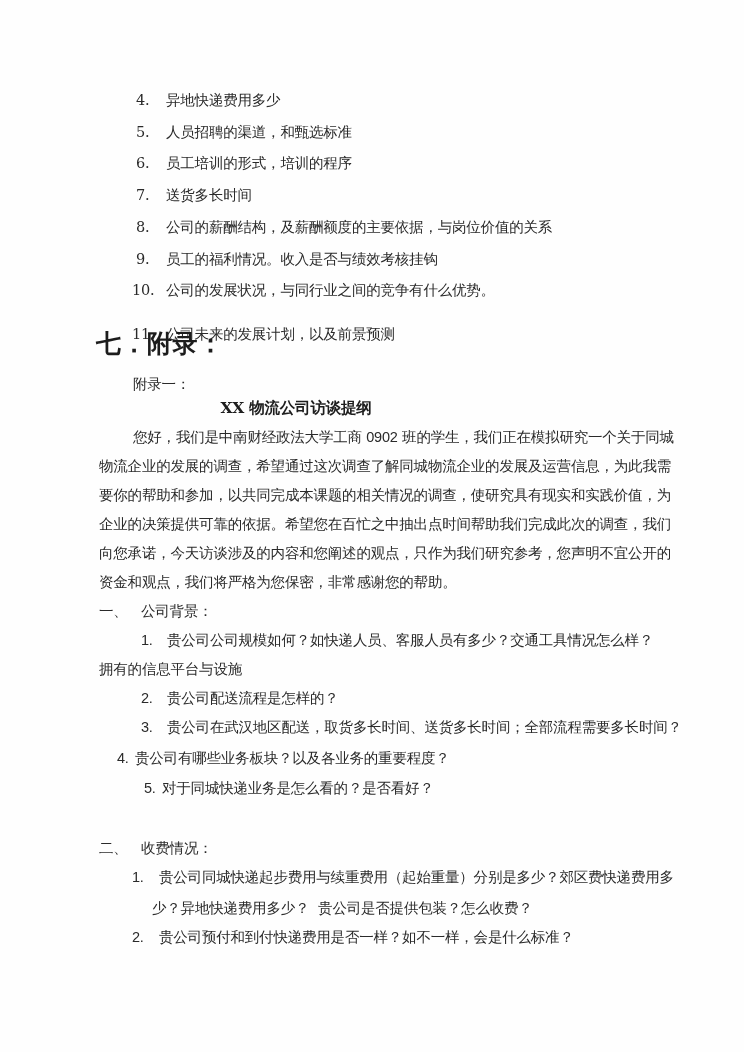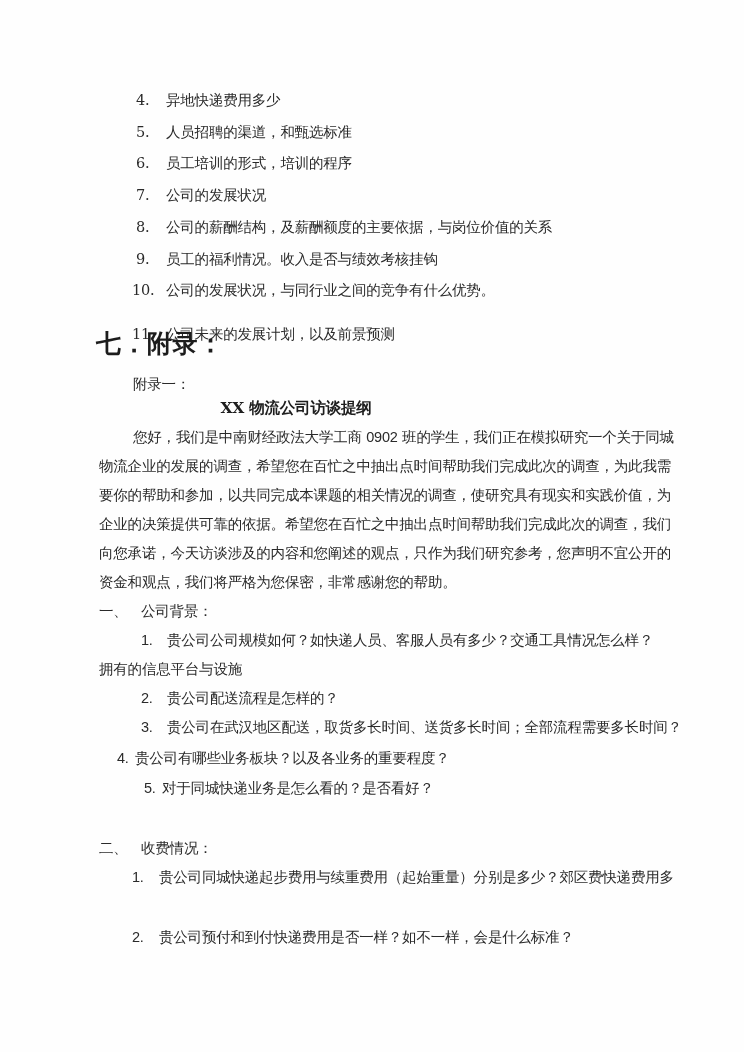--- a/index.html
+++ b/index.html
@@ -39,45 +39,46 @@
   }
 </style>
 </head>
 <body>
 
 <div class="page" style="background: rgb(254, 254, 254); color: rgb(42, 42, 42);">
 
   <div class="line" style="top:90px;left:136px;"><span class="num w30">4.</span><span>异地快递费用多少</span></div>
   <div class="line" style="top:122px;left:136px;"><span class="num w30">5.</span><span>人员招聘的渠道，和甄选标准</span></div>
   <div class="line" style="top:153px;left:136px;"><span class="num w30">6.</span><span>员工培训的形式，培训的程序</span></div>
-  <div class="line" style="top:185px;left:136px;"><span class="num w30">7.</span><span>公司的发展状况</span></div>
+  <div class="line" style="top:185px;left:136px;"><span class="num w30">7.</span><span>送货多长时间</span></div>
   <div class="line" style="top:217px;left:136px;"><span class="num w30">8.</span><span>公司的薪酬结构，及薪酬额度的主要依据，与岗位价值的关系</span></div>
   <div class="line" style="top:249px;left:136px;"><span class="num w30">9.</span><span>员工的福利情况。收入是否与绩效考核挂钩</span></div>
   <div class="line" style="top:280px;left:132px;"><span class="num w30" style="width:34px;">10.</span><span>公司的发展状况，与同行业之间的竞争有什么优势。</span></div>
   <div class="line" style="top:312px;left:132px;"><span class="num w30" style="width:34px;margin-top:12px;">11.</span><span>公司未来的发展计划，以及前景预测</span></div>
 
   <div class="line h1" style="top:334px;left:96px;">七．附录：</div>
   <div class="line" style="top:374px;left:133px;">附录一：</div>
 
   <div class="line doc-title" style="top:398px;">XX 物流公司访谈提纲</div>
 
   <div class="line" style="top:427px;left:133px;"><span>您好，我们是中南财经政法大学工商 </span><span class="sans">0902</span><span> 班的学生，我们正在模拟研究一个关于同城</span></div>
-  <div class="line" style="top:456px;left:99px;">物流企业的发展的调查，希望您在百忙之中抽出点时间帮助我们完成此次的调查，为此我需</div>
+  <div class="line" style="top:456px;left:99px;">物流企业的发展的调查，希望通过这次调查了解同城物流企业的发展及运营信息，为此我需</div>
   <div class="line" style="top:485px;left:99px;">要你的帮助和参加，以共同完成本课题的相关情况的调查，使研究具有现实和实践价值，为</div>
   <div class="line" style="top:514px;left:99px;">企业的决策提供可靠的依据。希望您在百忙之中抽出点时间帮助我们完成此次的调查，我们</div>
   <div class="line" style="top:543px;left:99px;">向您承诺，今天访谈涉及的内容和您阐述的观点，只作为我们研究参考，您声明不宜公开的</div>
   <div class="line" style="top:572px;left:99px;">资金和观点，我们将严格为您保密，非常感谢您的帮助。</div>
 
   <div class="line" style="top:601px;left:99px;"><span class="num w42">一、</span><span>公司背景：</span></div>
 
   <div class="line" style="top:630px;left:141px;"><span class="num w26 sans">1.</span><span>贵公司公司规模如何？如快递人员、客服人员有多少？交通工具情况怎么样？</span></div>
   <div class="line" style="top:659px;left:99px;">拥有的信息平台与设施</div>
   <div class="line" style="top:688px;left:141px;"><span class="num w26 sans">2.</span><span>贵公司配送流程是怎样的？</span></div>
   <div class="line" style="top:717px;left:141px;"><span class="num w26 sans">3.</span><span>贵公司在武汉地区配送，取货多长时间、送货多长时间；全部流程需要多长时间？</span></div>
   <div class="line" style="top:748px;left:117px;"><span class="num w18 sans">4.</span><span>贵公司有哪些业务板块？以及各业务的重要程度？</span></div>
   <div class="line" style="top:778px;left:144px;"><span class="num w18 sans">5.</span><span>对于同城快递业务是怎么看的？是否看好？</span></div>
 
   <div class="line" style="top:838px;left:99px;"><span class="num w42">二、</span><span>收费情况：</span></div>
 
   <div class="line" style="top:867px;left:132px;"><span class="num w27 sans">1.</span><span>贵公司同城快递起步费用与续重费用（起始重量）分别是多少？郊区费快递费用多</span></div>
+  <div class="line" style="top:898px;left:152px;">少？异地快递费用多少？  贵公司是否提供包装？怎么收费？</div>
   <div class="line" style="top:927px;left:132px;"><span class="num w27 sans">2.</span><span>贵公司预付和到付快递费用是否一样？如不一样，会是什么标准？</span></div>
 
 </div>
 
 </body></html>

